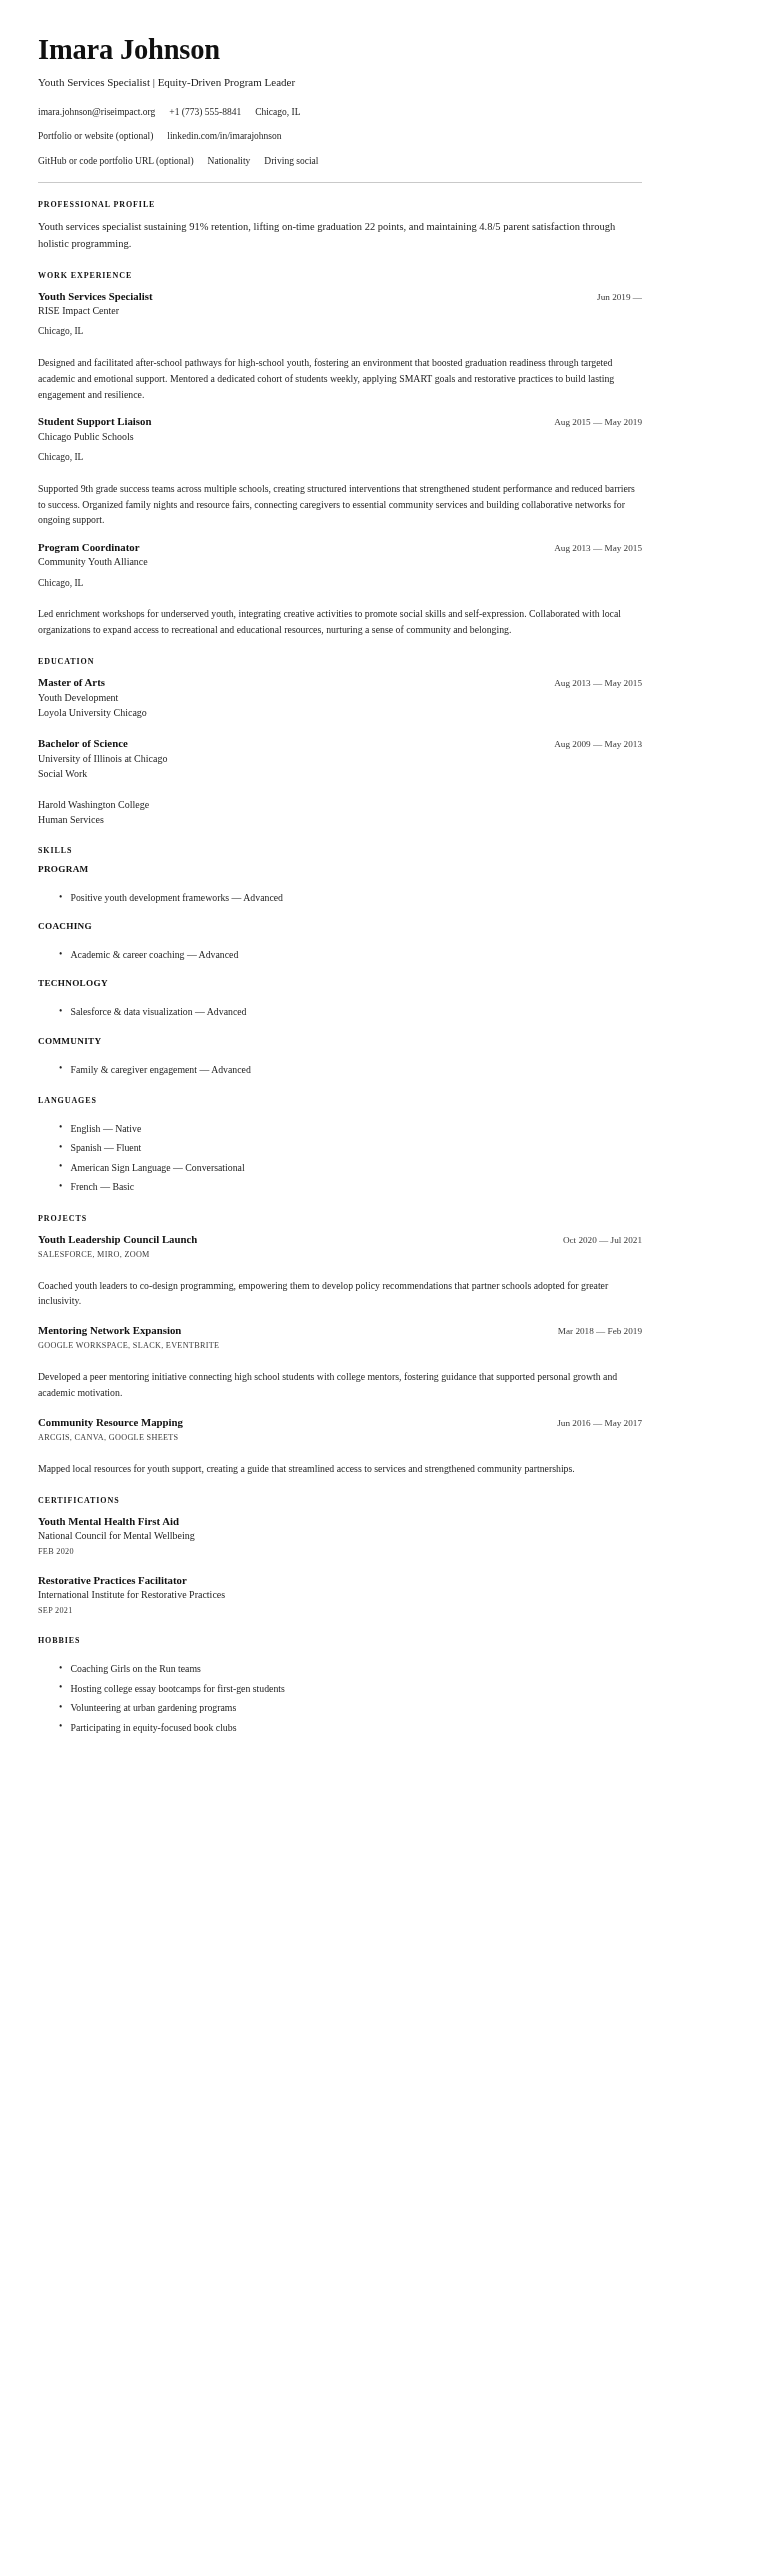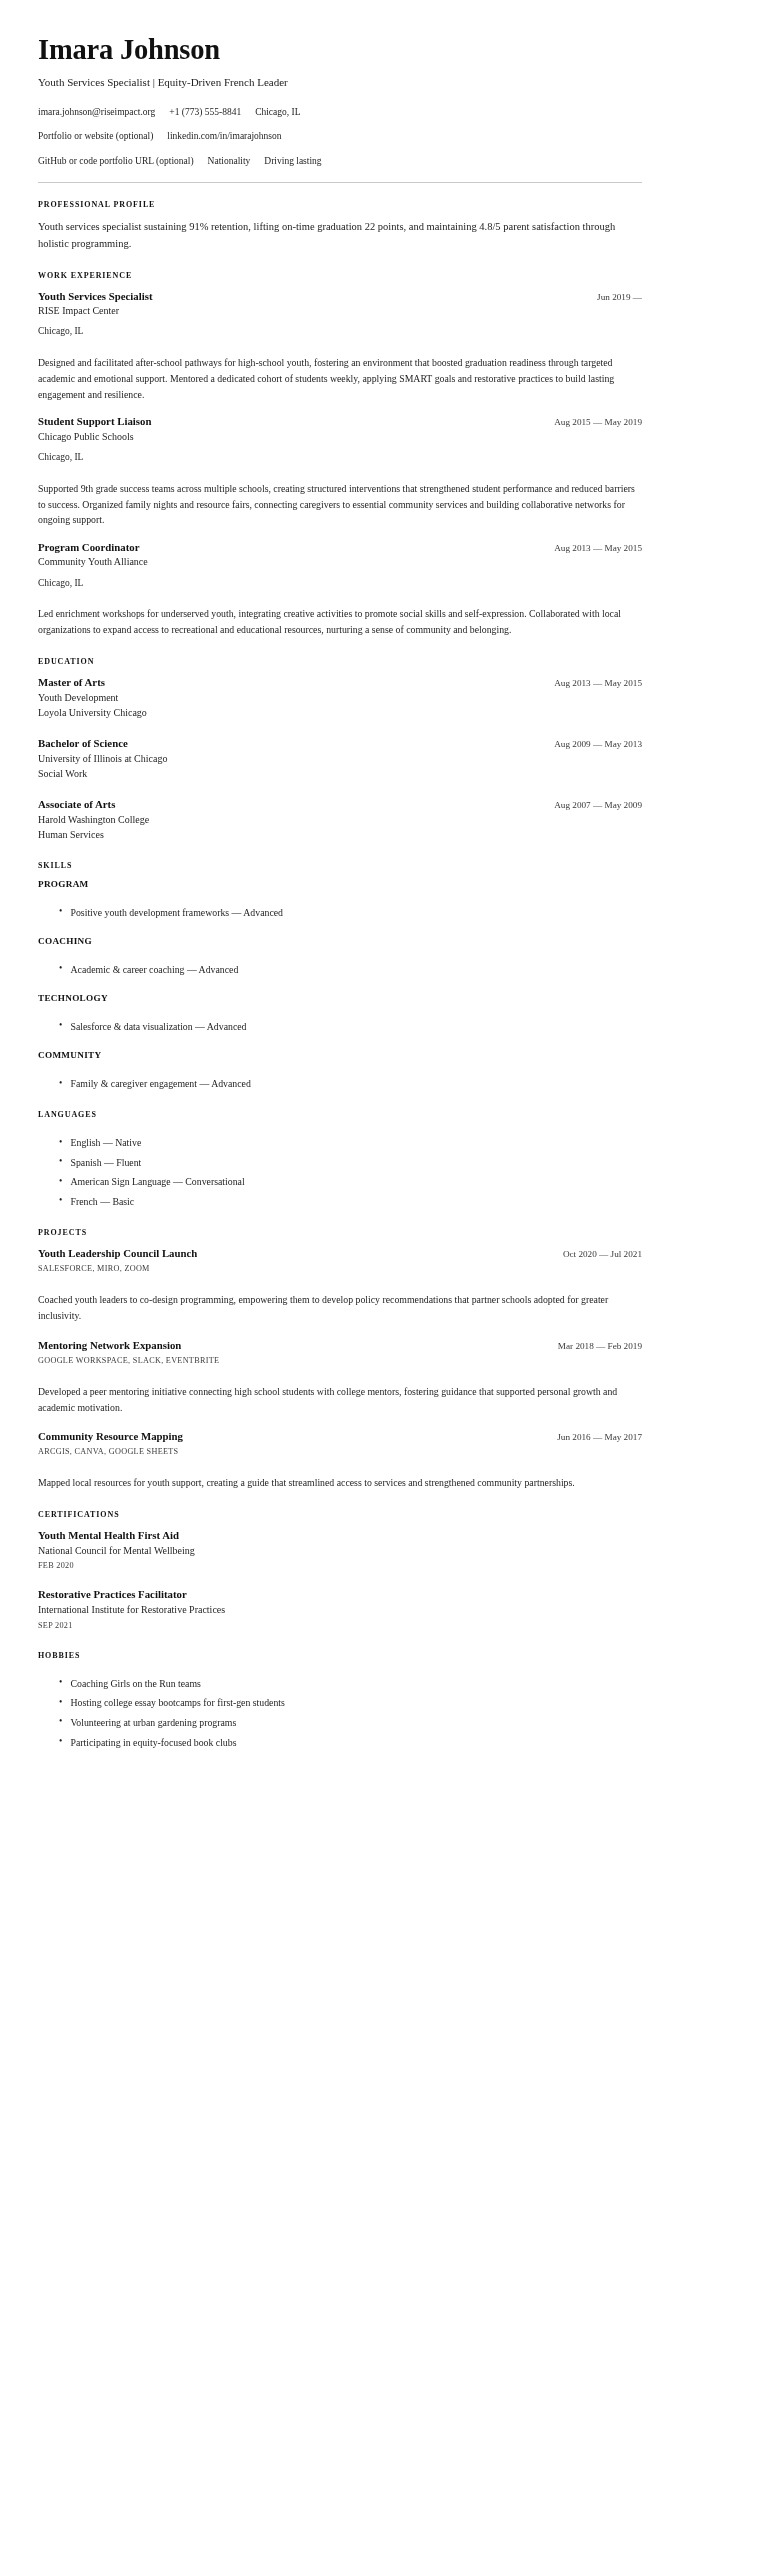--- a/index.html
+++ b/index.html
@@ -162,32 +162,32 @@
   .lang-list li { margin-bottom: 2.5px; }
   .hobby-list li { margin-bottom: 3.8px; }
 </style>
 </head>
 <body>
 
 <div class="page">
 
   <header>
     <h1 class="name">Imara Johnson</h1>
-    <div class="headline">Youth Services Specialist | Equity-Driven French Leader</div>
+    <div class="headline">Youth Services Specialist | Equity-Driven Program Leader</div>
 
     <div class="contact-row">
       <span>imara.johnson@riseimpact.org</span><span class="sep"></span><span>+1 (773) 555-8841</span><span class="sep"></span><span>Chicago, IL</span>
     </div>
 
     <div class="contact-row">
       <span>Portfolio or website (optional)</span><span class="sep"></span><span>linkedin.com/in/imarajohnson</span>
     </div>
 
     <div class="contact-row">
-      <span>GitHub or code portfolio URL (optional)</span><span class="sep"></span><span>Nationality</span><span class="sep"></span><span>Driving lasting</span>
+      <span>GitHub or code portfolio URL (optional)</span><span class="sep"></span><span>Nationality</span><span class="sep"></span><span>Driving social</span>
     </div>
   </header>
 
   <hr class="rule">
 
   <section class="section">
     <div class="section-title first">Professional profile</div>
     <p class="body-text">Youth services specialist sustaining 91% retention, lifting on-time graduation 22 points, and maintaining 4.8/5 parent satisfaction through holistic programming.</p>
   </section>
 
@@ -240,24 +240,20 @@
     <div class="entry edu-entry">
       <div class="entry-head">
         <div class="entry-title">Bachelor of Science</div>
         <div class="entry-date">Aug 2009 — May 2013</div>
       </div>
       <div class="entry-org">University of Illinois at Chicago</div>
       <div class="entry-org">Social Work</div>
     </div>
 
     <div class="entry edu-entry">
-      <div class="entry-head">
-        <div class="entry-title">Associate of Arts</div>
-        <div class="entry-date">Aug 2007 — May 2009</div>
-      </div>
       <div class="entry-org">Harold Washington College</div>
       <div class="entry-org">Human Services</div>
     </div>
   </section>
 
   <section class="section">
     <div class="section-title">Skills</div>
 
     <div class="skill-group">
       <div class="skill-group-name">PROGRAM</div>

